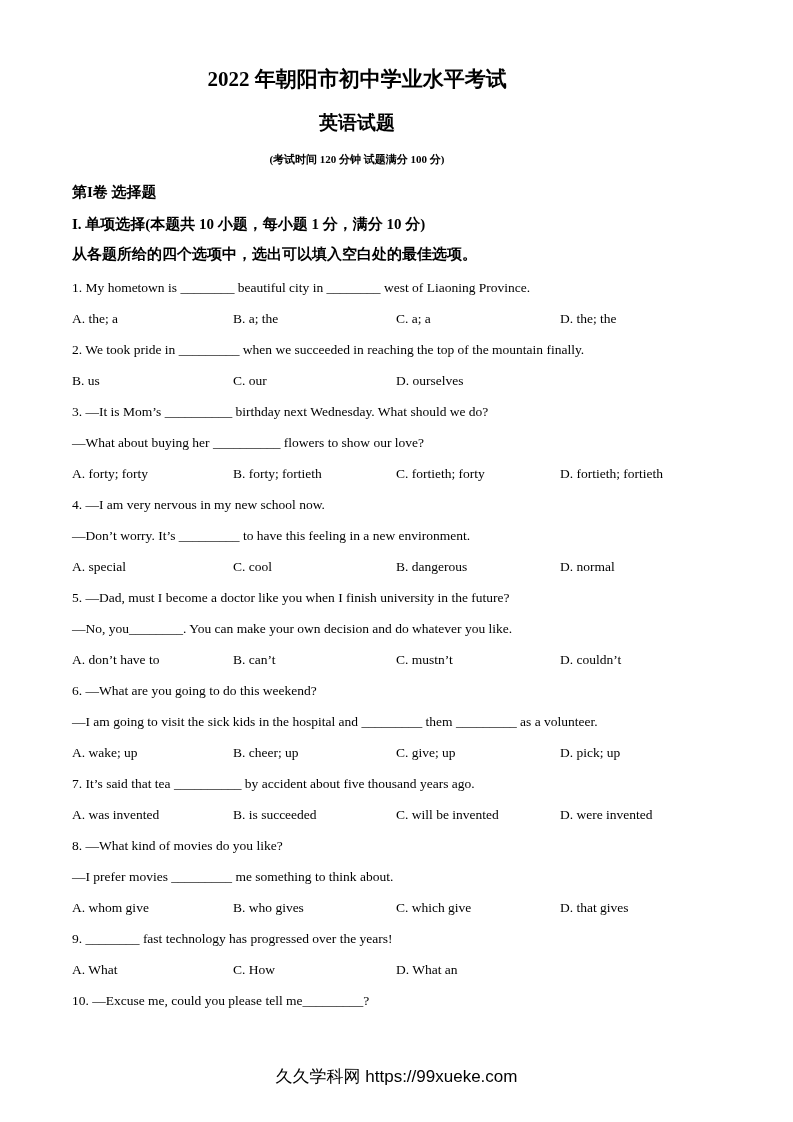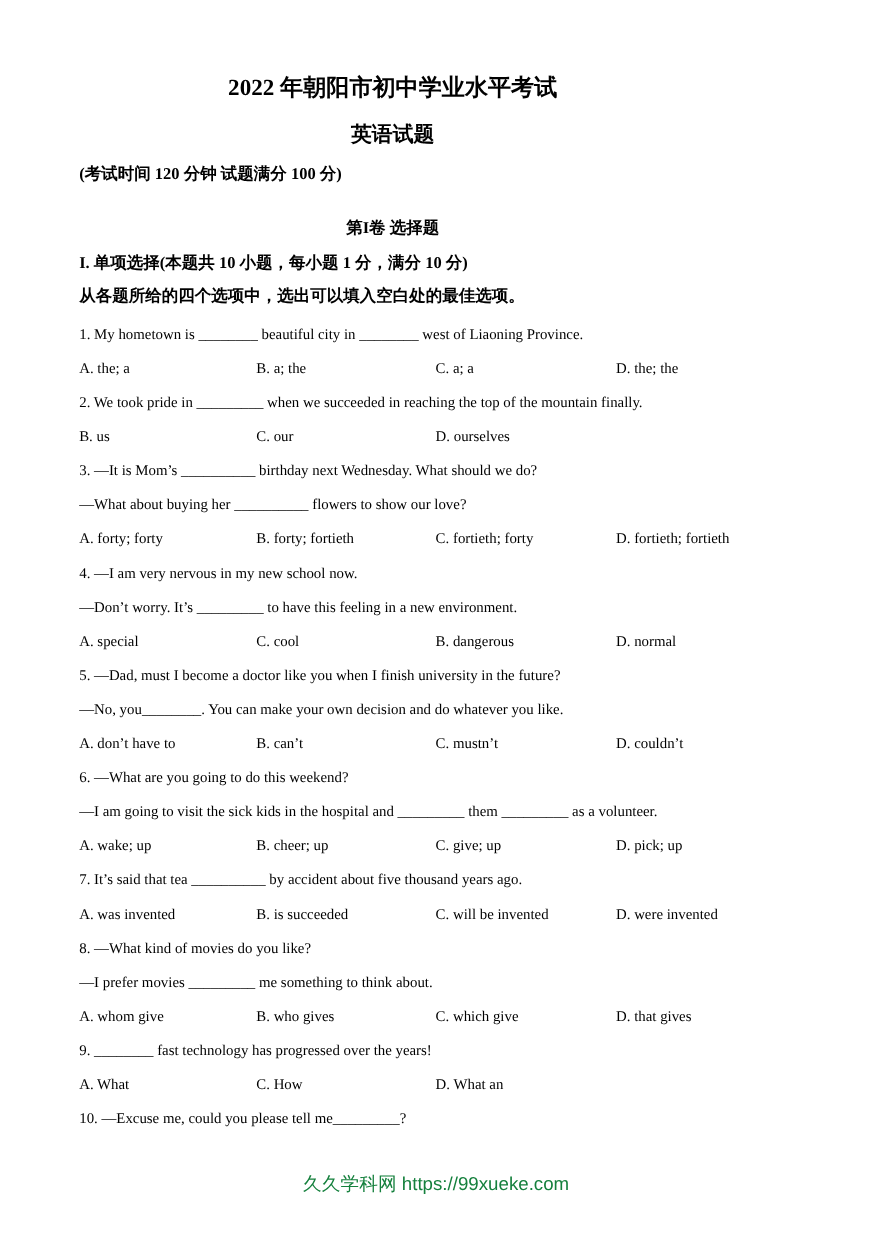--- a/index.html
+++ b/index.html
@@ -26,31 +26,31 @@
   }
   .subtitle {
     margin: 17px 0 0 0;
     font-size: 19px;
     line-height: 26px;
     font-weight: bold;
     text-align: center;
   }
   .exam-info {
     margin-top: 13px;
+    font-size: 11px;
+    line-height: 21px;
+    font-weight: bold;
+    text-align: center;
+  }
+  .section-title {
+    margin-top: 12px;
     font-size: 15px;
     line-height: 21px;
     font-weight: bold;
     text-align: left;
-  }
-  .section-title {
-    margin-top: 28px;
-    font-size: 15px;
-    line-height: 21px;
-    font-weight: bold;
-    text-align: center;
   }
   .part-heading {
     margin-top: 11px;
     font-size: 15px;
     line-height: 21px;
     font-weight: bold;
     text-align: left;
   }
   .instruction {
     margin-top: 9px;
@@ -74,21 +74,21 @@
     font-size: 13.5px;
     line-height: 31px;
   }
   .opt { white-space: nowrap; }
   .watermark {
     position: absolute;
     top: 1066px;
     left: 0;
     width: 793px;
     text-align: center;
-    color: #15803d;
+    color: #000000;
     font-size: 17px;
     line-height: 22px;
     font-family: "Liberation Sans", "DejaVu Sans", sans-serif;
   }
 </style>
 </head>
 <body>
 
 <div class="page">
   <h1 class="title">2022 年朝阳市初中学业水平考试</h1>

